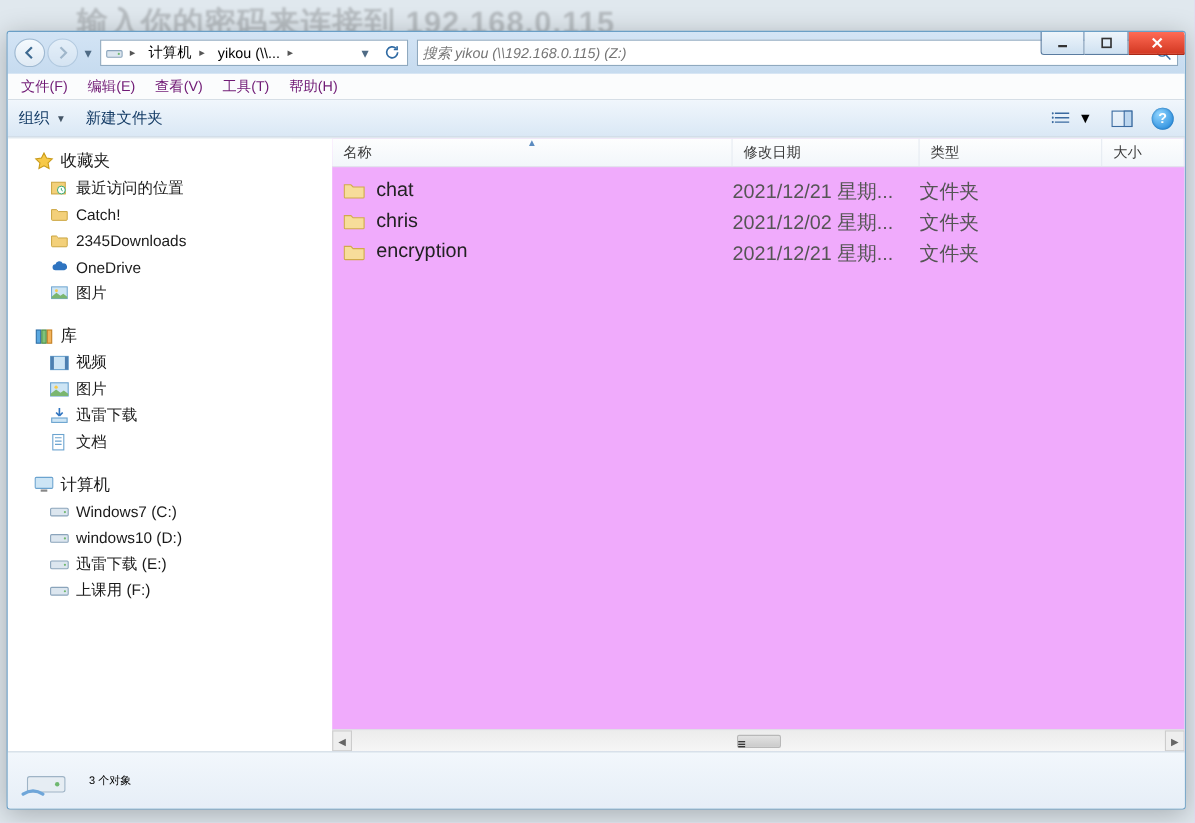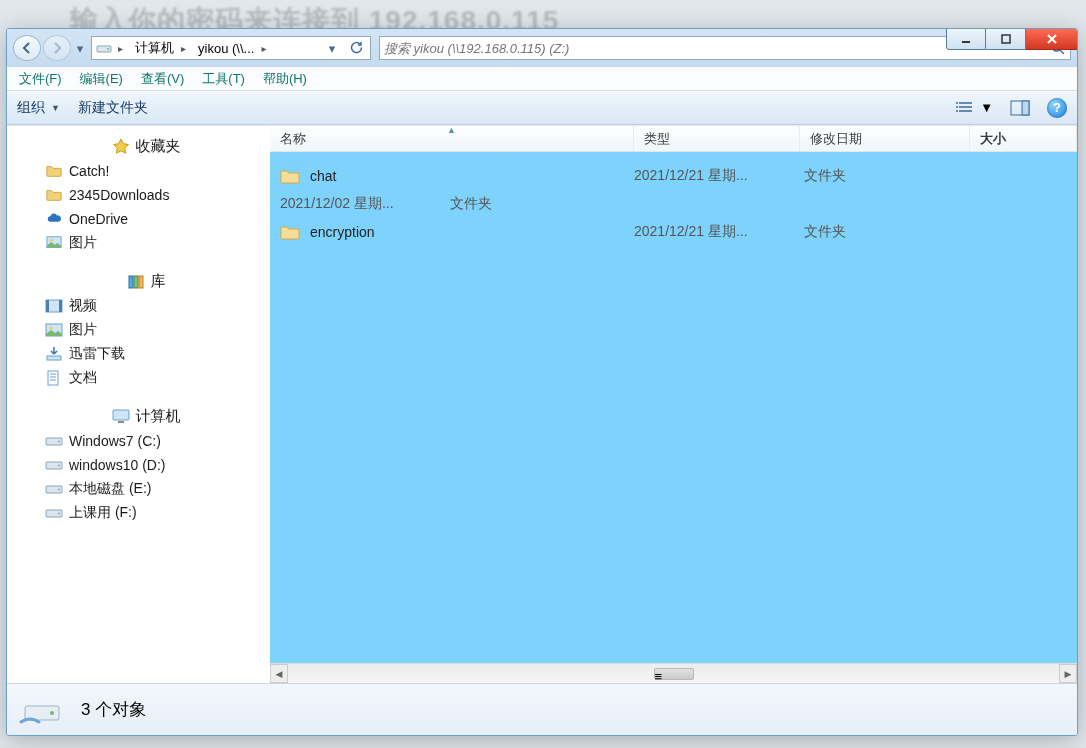--- a/index.html
+++ b/index.html
@@ -32,68 +32,68 @@
     .crumb { display:flex; align-items:center; gap:3px; height:100%; padding: 0 6px 0 2px; }
     .crumb .sep{ color:#555; font-size:10px;}
     .crumb-link{ color:#000; }
     .addr-refresh, .addr-dd { width:20px; display:flex; align-items:center; justify-content:center; color:#4f6b85; }
     .searchbox { width: 700px; flex:1; height: 24px; border: 1px solid #8fa9bf; background: #fff; display:flex; align-items:center; padding:0 4px; color:#777; font-style: italic; gap:6px; margin-left:4px;}
     .searchbox input{ border:none; outline:none; font: inherit; color:#b91c1c; width:100%;}
     .mag{ width:16px; height:16px; }
 
     
     .menubar { height: 24px; background: #fbfcfd; border-bottom: 1px solid #d6dee6; display:flex; align-items:center; padding:0 4px; gap:2px;}
-    .menu-item { padding: 6px 8px; color:#0f766e; }
+    .menu-item { padding: 6px 8px; color:#701a75; }
 
     
     .toolbar { height: 34px; background: linear-gradient(#f0f6fc,#dae8f5); border-bottom: 1px solid #c0cedc; display:flex; align-items:center; padding:0 10px; gap:18px; }
     .tool-btn{ display:flex; align-items:center; gap:6px; color:#153c66; font-size:14px;}
     .tool-btn .dd{ font-size:9px; color:#456;}
     .toolbar .spacer{ flex:1;}
     .tool-icon{ width:22px;height:22px; display:flex; align-items:center; justify-content:center; border:1px solid transparent; border-radius:2px;}
     .tool-right{ display:flex; align-items:center; gap:16px;}
     .view-btn{ display:flex; align-items:center; gap:4px;}
     .help-btn{ width:20px; height:20px; border-radius:50%; background: radial-gradient(circle at 35% 30%, #8fd4ff, #1780d6); color:#fff; display:flex; align-items:center; justify-content:center; font-weight:bold; font-size:13px; box-shadow: inset 0 0 2px #0a5aa0;}
 
     
     .body { flex:1; display:flex; overflow:hidden; border-top:1px solid #e2e9f0;}
     .sidebar { width: 258px; background:#fff; overflow-y:auto; padding: 8px 0; border-right: none;}
     .divider{ width:5px; cursor:col-resize; background:transparent;}
-    .content { flex:1; display:flex; flex-direction:column; background:#7dd3fc;}
+    .content { flex:1; display:flex; flex-direction:column; background:#f0abfc;margin-left:32px;}
 
     .tree-group{ margin-bottom: 14px; }
     .tree-item{ display:flex; align-items:center; gap:6px; padding: 3px 4px 3px 38px; color:#1a1a1a; font-size:14px; }
-    .tree-item.root{ padding-left: 24px; font-size:15px;justify-content:center;}
+    .tree-item.root{ padding-left: 24px; font-size:15px;}
     .tree-icon{ width:18px;height:18px; display:inline-flex; align-items:center; justify-content:center;}
 
     
     .columns { height: 26px; display:flex; align-items:center; background: linear-gradient(#fdfefe,#f2f6fa); border-bottom:1px solid #e2e7ec; font-size:13px; color:#3a3a3a; position:relative;}
     .col{ padding:0 10px; border-right:1px solid #e6ecf2; height:100%; display:flex; align-items:center; position:relative;}
     .col.name{ width:364px;}
     .col.date{ width:170px;}
     .col.type{ width:166px;}
-    .col.size{ flex:1;font-weight:bold;}
+    .col.size{ flex:1;}
     .sort-ind{ position:absolute; top:-1px; left:50%; transform:translateX(-50%); color:#5b8bc0; font-size:9px;}
 
     .filelist{ flex:1; overflow:auto; padding-top:10px;}
-    .file-row{ display:flex; align-items:center; height:28px; font-size:14px; color:#222; padding-left:10px;}
+    .file-row{ display:flex; align-items:flex-start; height:28px; font-size:18px; color:#222; padding-left:10px;}
     .file-row .c-name{ width:354px; display:flex; align-items:center; gap:10px;}
     .file-row .c-date{ width:170px; color:#555;}
     .file-row .c-type{ width:166px; color:#555;}
     .folder-icon{width:20px;height:18px;}
 
     .hscroll{ height:20px; background:#f1f1f1; border-top:1px solid #d9dde1; display:flex; align-items:center;}
     .hscroll .btn{ width:18px; height:100%; background:#eee; border:1px solid #ccc; display:flex;align-items:center;justify-content:center; font-size:9px; color:#666;}
     .hscroll .track{ flex:1; height:100%; background:linear-gradient(#ececec,#f6f6f6); display:flex; align-items:center; justify-content:center;}
     .hscroll .thumb{ width:40px; height:12px; background:linear-gradient(#e2e2e2,#cbcbcb); border:1px solid #b8b8b8; border-radius:2px;}
 
     
     .statusbar{ height:52px; background: linear-gradient(#f2f7fc,#e6eef7); border-top:1px solid #c9d6e2; display:flex; align-items:center; padding:0 12px; gap:14px;}
     .status-icon{width:48px;height:40px;}
-    .status-text{ color:#000; font-size:17px;text-align:center;}
+    .status-text{ color:#000; font-size:10px;text-align:center;}
 
     
     svg{display:block;}
   </style>
 </head>
 <body>
 
 <div class="bg-ghost">输入你的密码来连接到 192.168.0.115</div>
 
 <div class="window">
@@ -224,20 +224,30 @@
           <span class="tree-icon">
               <svg viewBox="0 0 18 18" width="18" height="18">
                 <path d="M9 1l2.3 4.7 5.2.8-3.8 3.6.9 5.1L9 12.8 4.4 15.2l.9-5.1L1.5 6.5l5.2-.8z" fill="#f7c948" stroke="#c99b1a"></path>
               </svg>
             </span>
           <span>收藏夹</span>
         </div>
         <div class="tree-item">
             <span class="tree-icon">
               <svg viewBox="0 0 18 18" width="18" height="16">
+                <rect x="1" y="3" width="14" height="12" fill="#f3d07a" stroke="#caa43e"></rect>
+                <circle cx="11" cy="11" r="4" fill="#fff" stroke="#3a7"></circle>
+                <path d="M11 9v2l1.5 1" stroke="#3a7" fill="none"></path>
+              </svg>
+            </span>
+            <span>最近访问的位置</span>
+          </div>
+        <div class="tree-item">
+            <span class="tree-icon">
+              <svg viewBox="0 0 18 18" width="18" height="16">
                 <path d="M1 4h5l2 2h9v8a1 1 0 0 1-1 1H2a1 1 0 0 1-1-1z" fill="#f3d07a" stroke="#caa43e"></path>
               </svg>
             </span>
             <span>Catch!</span>
           </div>
         <div class="tree-item">
             <span class="tree-icon">
               <svg viewBox="0 0 18 18" width="18" height="16">
                 <path d="M1 4h5l2 2h9v8a1 1 0 0 1-1 1H2a1 1 0 0 1-1-1z" fill="#f3d07a" stroke="#caa43e"></path>
               </svg>
@@ -345,21 +355,21 @@
             </span>
             <span>windows10 (D:)</span>
           </div>
         <div class="tree-item">
             <span class="tree-icon">
               <svg viewBox="0 0 18 14" width="18" height="14">
                 <rect x="1" y="4" width="16" height="7" rx="1" fill="#dce6ef" stroke="#8aa4bb"></rect>
                 <circle cx="14" cy="7.5" r="1" fill="#6fb86f"></circle>
               </svg>
             </span>
-            <span>本地磁盘 (E:)</span>
+            <span>迅雷下载 (E:)</span>
           </div>
         <div class="tree-item">
             <span class="tree-icon">
               <svg viewBox="0 0 18 14" width="18" height="14">
                 <rect x="1" y="4" width="16" height="7" rx="1" fill="#dce6ef" stroke="#8aa4bb"></rect>
                 <circle cx="14" cy="7.5" r="1" fill="#6fb86f"></circle>
               </svg>
             </span>
             <span>上课用 (F:)</span>
           </div>
@@ -368,45 +378,53 @@
     </div>
 
     <div class="divider"></div>
 
     <div class="content">
       <div class="columns">
         <div class="col name">
             <span>名称</span>
             <span class="sort-ind">▲</span>
           </div>
+        <div class="col date">
+            <span>修改日期</span>
+          </div>
         <div class="col type">
             <span>类型</span>
-          </div>
-        <div class="col date">
-            <span>修改日期</span>
           </div>
         <div class="col size">
             <span>大小</span>
           </div>
       </div>
 
       <div class="filelist">
         <div class="file-row">
           <div class="c-name">
               <span class="folder-icon">
                 <svg viewBox="0 0 20 18" width="20" height="18">
                   <path d="M1 4h6l2 2h10v9a1 1 0 0 1-1 1H2a1 1 0 0 1-1-1z" fill="#f7dd9a" stroke="#d1aa4a"></path>
                 </svg>
               </span>
               <span>chat</span>
             </div>
           <div class="c-date">2021/12/21 星期...</div>
           <div class="c-type">文件夹</div>
         </div>
         <div class="file-row">
+          <div class="c-name">
+              <span class="folder-icon">
+                <svg viewBox="0 0 20 18" width="20" height="18">
+                  <path d="M1 4h6l2 2h10v9a1 1 0 0 1-1 1H2a1 1 0 0 1-1-1z" fill="#f7dd9a" stroke="#d1aa4a"></path>
+                </svg>
+              </span>
+              <span>chris</span>
+            </div>
           <div class="c-date">2021/12/02 星期...</div>
           <div class="c-type">文件夹</div>
         </div>
         <div class="file-row">
           <div class="c-name">
               <span class="folder-icon">
                 <svg viewBox="0 0 20 18" width="20" height="18">
                   <path d="M1 4h6l2 2h10v9a1 1 0 0 1-1 1H2a1 1 0 0 1-1-1z" fill="#f7dd9a" stroke="#d1aa4a"></path>
                 </svg>
               </span>

